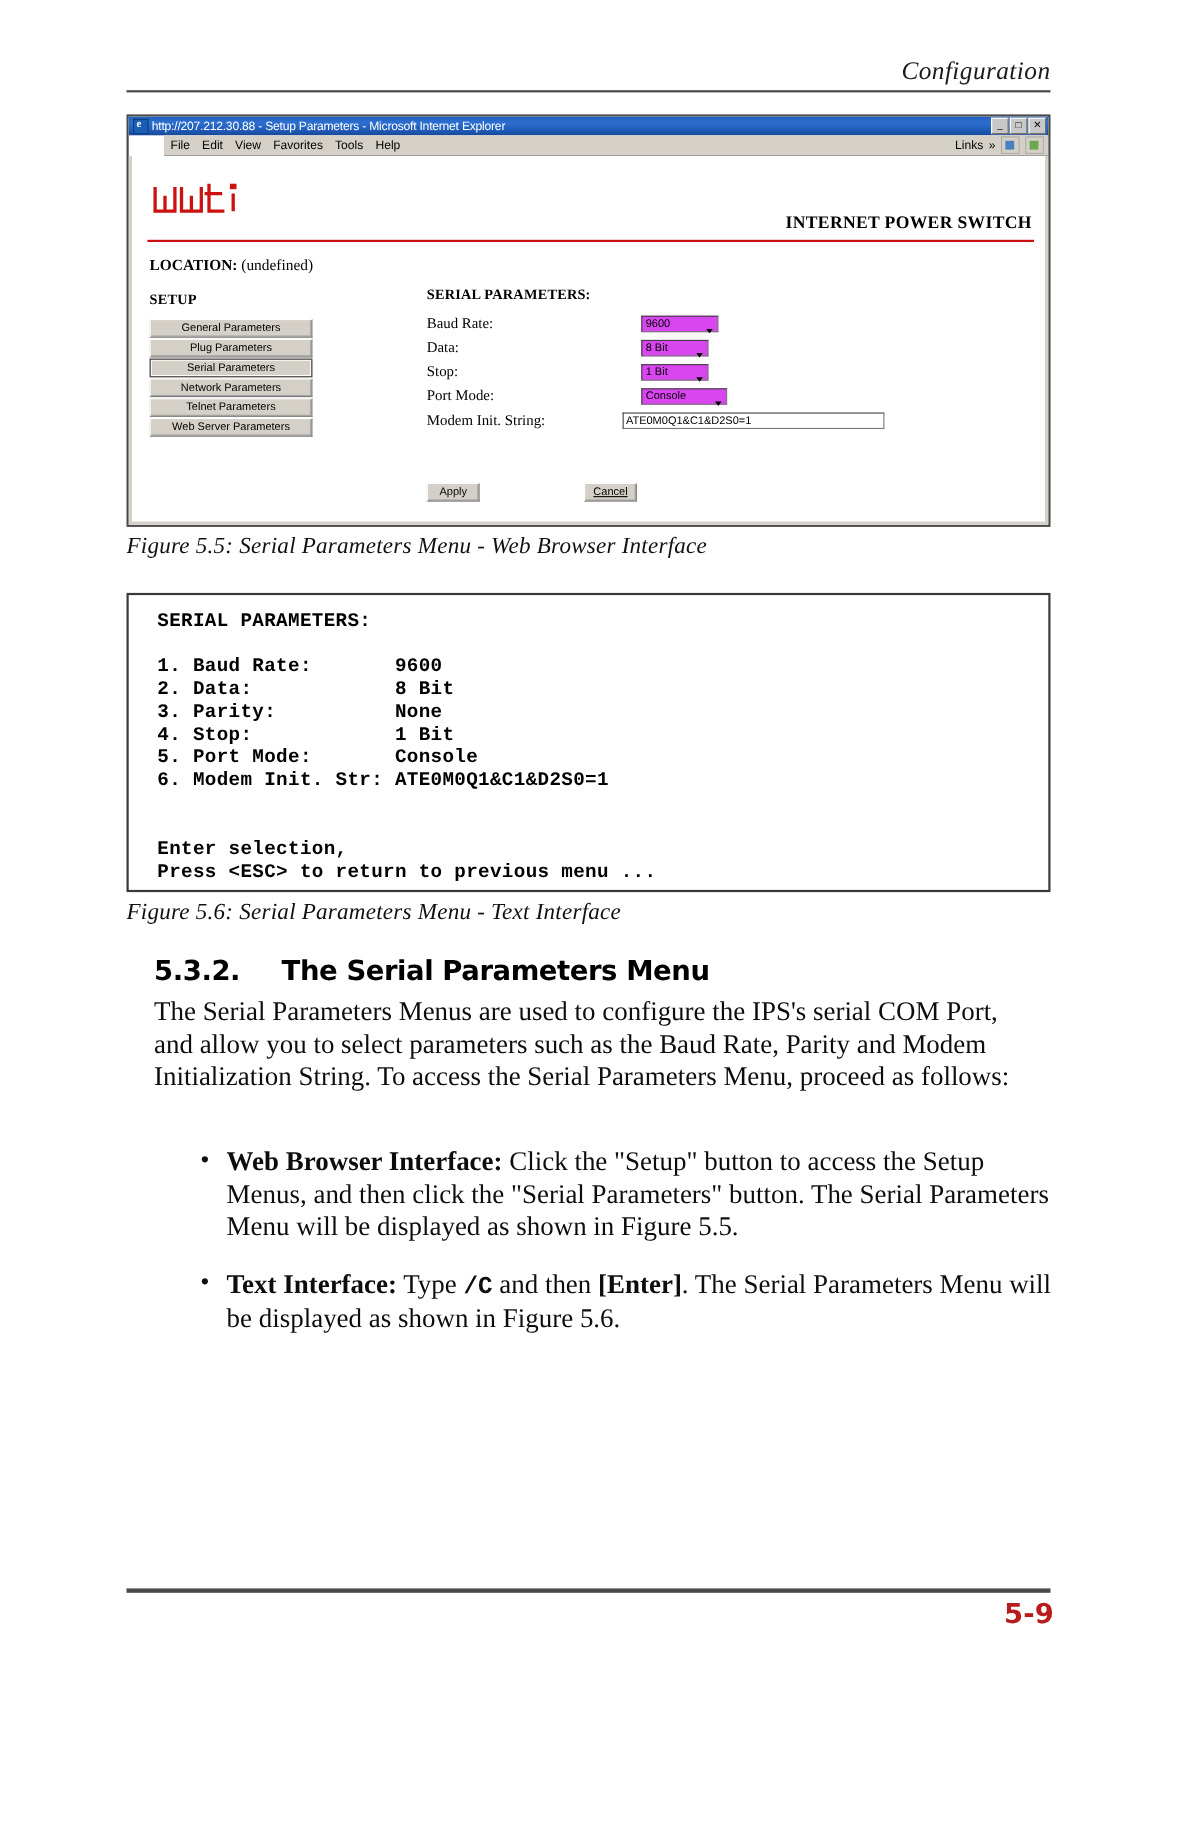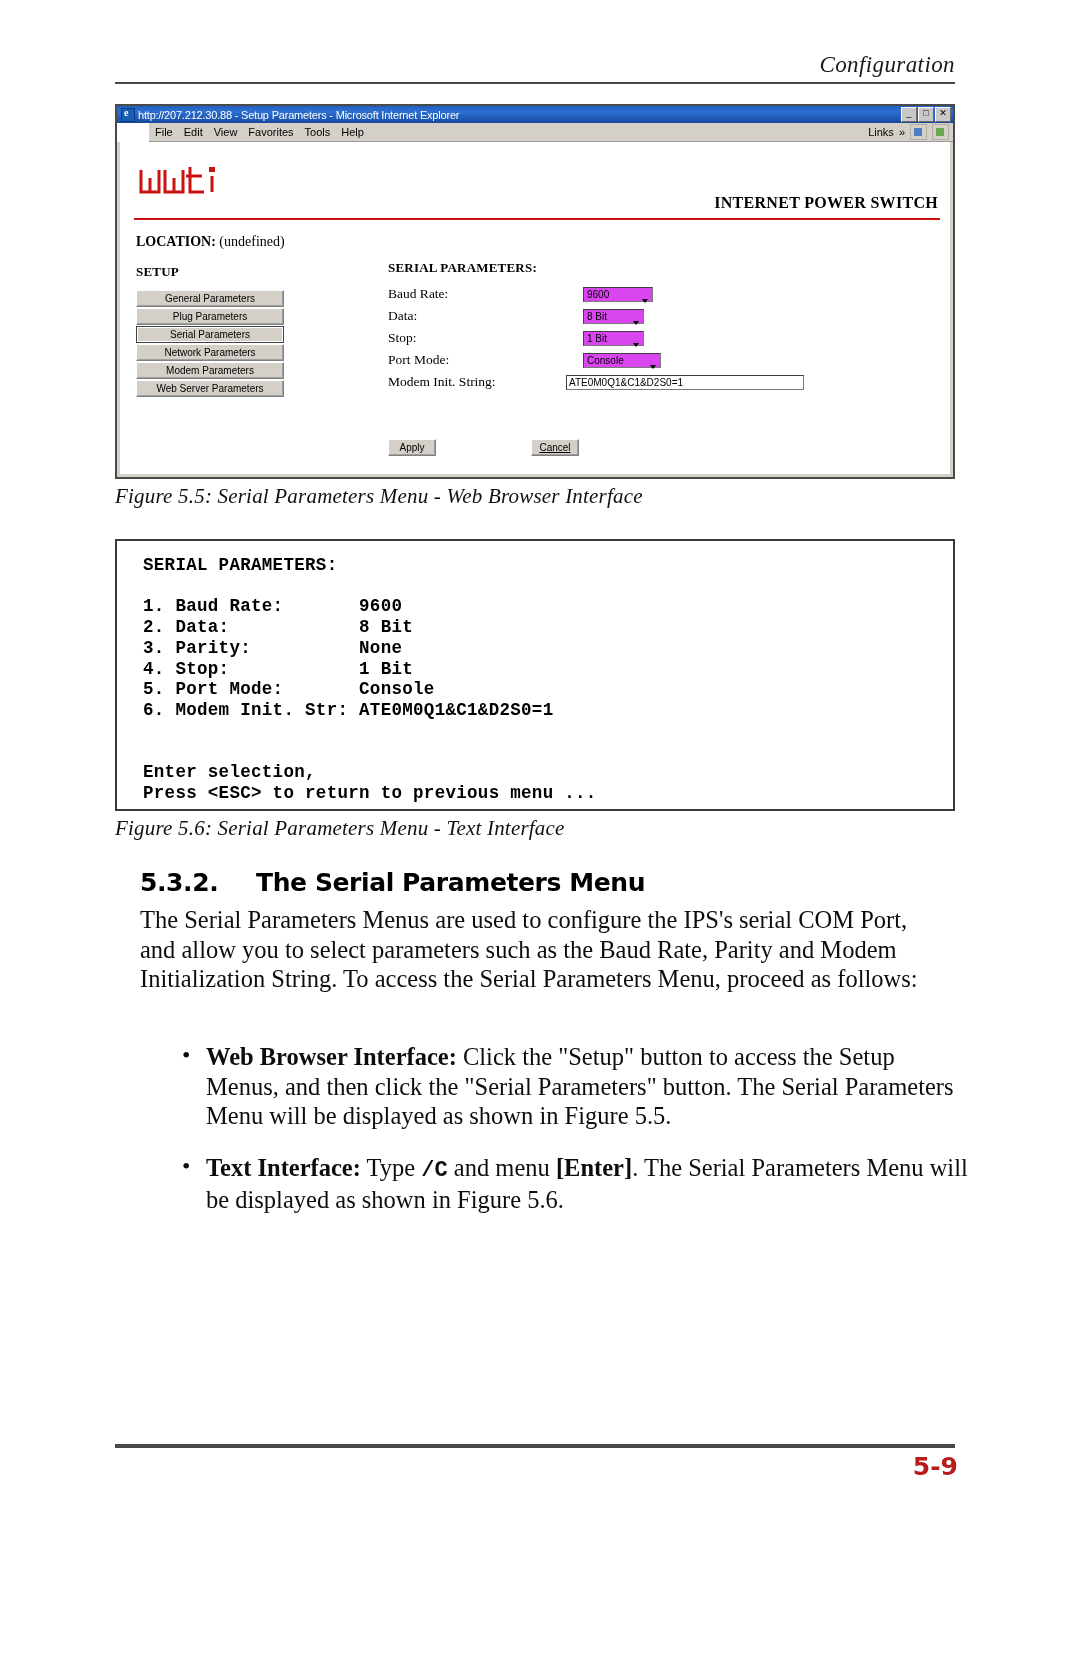--- a/index.html
+++ b/index.html
@@ -508,21 +508,21 @@
         <span class="loc-val">(undefined)</span>
       </div>
 
       <div class="setup-label">SETUP</div>
 
       <div class="btn-stack">
         <div class="win-button">General Parameters</div>
         <div class="win-button">Plug Parameters</div>
         <div class="win-button selected">Serial Parameters</div>
         <div class="win-button">Network Parameters</div>
-        <div class="win-button">Modem Parameters</div>
+        <div class="win-button">Telnet Parameters</div>
         <div class="win-button">Web Server Parameters</div>
       </div>
 
 
       <div class="form-area">
         <div class="form-title">SERIAL PARAMETERS:</div>
 
         <div class="form-row">
           <span class="f-label">Baud Rate:</span>
           <span class="dropdown">
@@ -595,18 +595,18 @@
   <span>The Serial Parameters Menu</span>
 </div>
 
 <div class="body-para">The Serial Parameters Menus are used to configure the IPS's serial COM Port, and allow you to select parameters such as the Baud Rate, Parity and Modem Initialization String.  To access the Serial Parameters Menu, proceed as follows:</div>
 
 <div class="bullet-list">
   <div class="bullet">
     <span class="dot">•</span><b>Web Browser Interface:</b><span> Click the "Setup" button to access the Setup Menus, and then click the "Serial Parameters" button.  The Serial Parameters Menu will be displayed as shown in Figure 5.5.</span>
   </div>
   <div class="bullet">
-    <span class="dot">•</span><b>Text Interface:</b><span> Type </span><span class="mono">/C</span><span> and menu </span><b>[Enter]</b><span>.  The Serial Parameters Menu will be displayed as shown in Figure 5.6.</span>
+    <span class="dot">•</span><b>Text Interface:</b><span> Type </span><span class="mono">/C</span><span> and then </span><b>[Enter]</b><span>.  The Serial Parameters Menu will be displayed as shown in Figure 5.6.</span>
   </div>
 </div>
 
 <div class="footer-rule"></div>
 <div class="page-num">5-9</div>
 
 </body></html>

